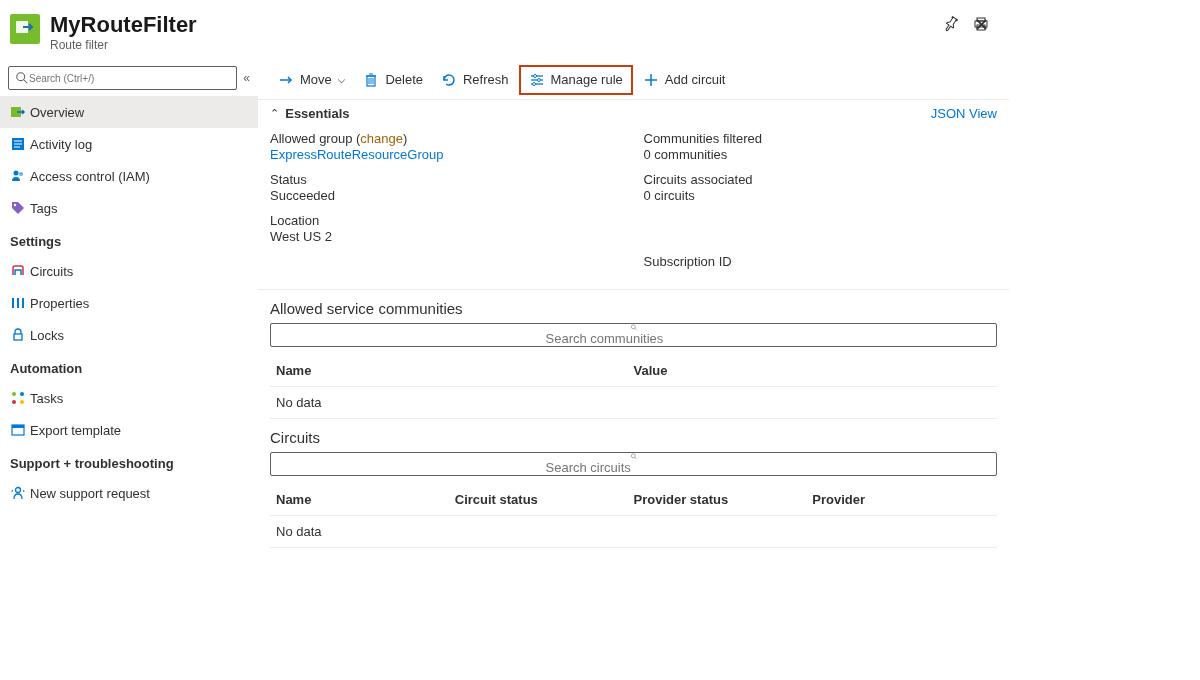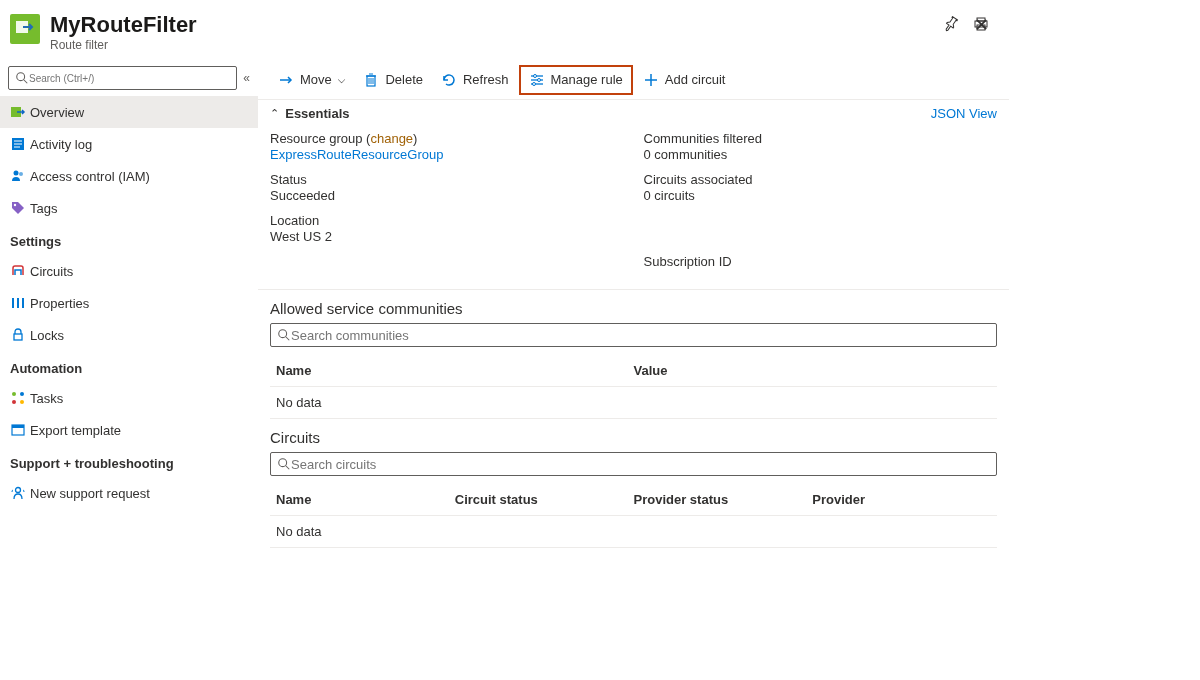--- a/index.html
+++ b/index.html
@@ -43,21 +43,21 @@
   .essentials-title { font-weight: 600; font-size: 13px; flex: 1; }
   .json-link { color: #0078d4; cursor: pointer; font-size: 13px;}
   
   .essentials-body { padding: 4px 12px 10px 12px; display: grid; grid-template-columns: 1fr 1fr; column-gap: 20px; row-gap: 10px; border-bottom: 1px solid #edebe9;}
   .ess-item .label { font-size: 13px; color: #323130; }
   .ess-item .value { font-size: 13px; color: #323130; margin-top: 1px;}
   .ess-item .link { color: #0078d4; cursor:pointer;}
   .full-row { grid-column: 1 / span 2; }
   
   .section-title { font-size: 15px; padding: 10px 12px 6px 12px; color:#323130;}
-  .search-wide { margin: 0 12px; border: 1px solid #605e5c; border-radius: 2px; height: 24px; display:flex; align-items:center; padding: 0 6px;}
+  .search-wide { margin: 0 12px; border: 1px solid #605e5c; border-radius: 2px; height: 24px; display:flex; align-items:center; padding: 0 6px; flex-direction: column;}
   .search-wide input { border:none; outline:none; flex:1; font-size:13px; background:transparent;}
   
   .table { margin: 8px 12px 0 12px; }
   .trow { display: flex; border-bottom: 1px solid #edebe9; padding: 8px 6px; align-items: flex-end; }
   .trow.head { font-weight: 600; }
   .trow .cell { flex: 1; }
   .trow.no-data { color: #323130; }
   
   .paren-link { color:#a16207; cursor:pointer;}
 </style>
@@ -273,21 +273,21 @@
       </div>
 
       <div class="essentials-bar">
         <span class="chev">⌃</span>
         <span class="essentials-title">Essentials</span>
         <span class="json-link">JSON View</span>
       </div>
 
       <div class="essentials-body">
         <div class="ess-item">
-          <div class="label"><span>Resource group</span> (<span class="paren-link">change</span>)</div>
+          <div class="label"><span>Allowed group</span> (<span class="paren-link">change</span>)</div>
           <div class="value link">ExpressRouteResourceGroup</div>
         </div>
         <div class="ess-item">
           <div class="label">Communities filtered</div>
           <div class="value">0 communities</div>
         </div>
         <div class="ess-item">
           <div class="label">Status</div>
           <div class="value">Succeeded</div>
         </div>

